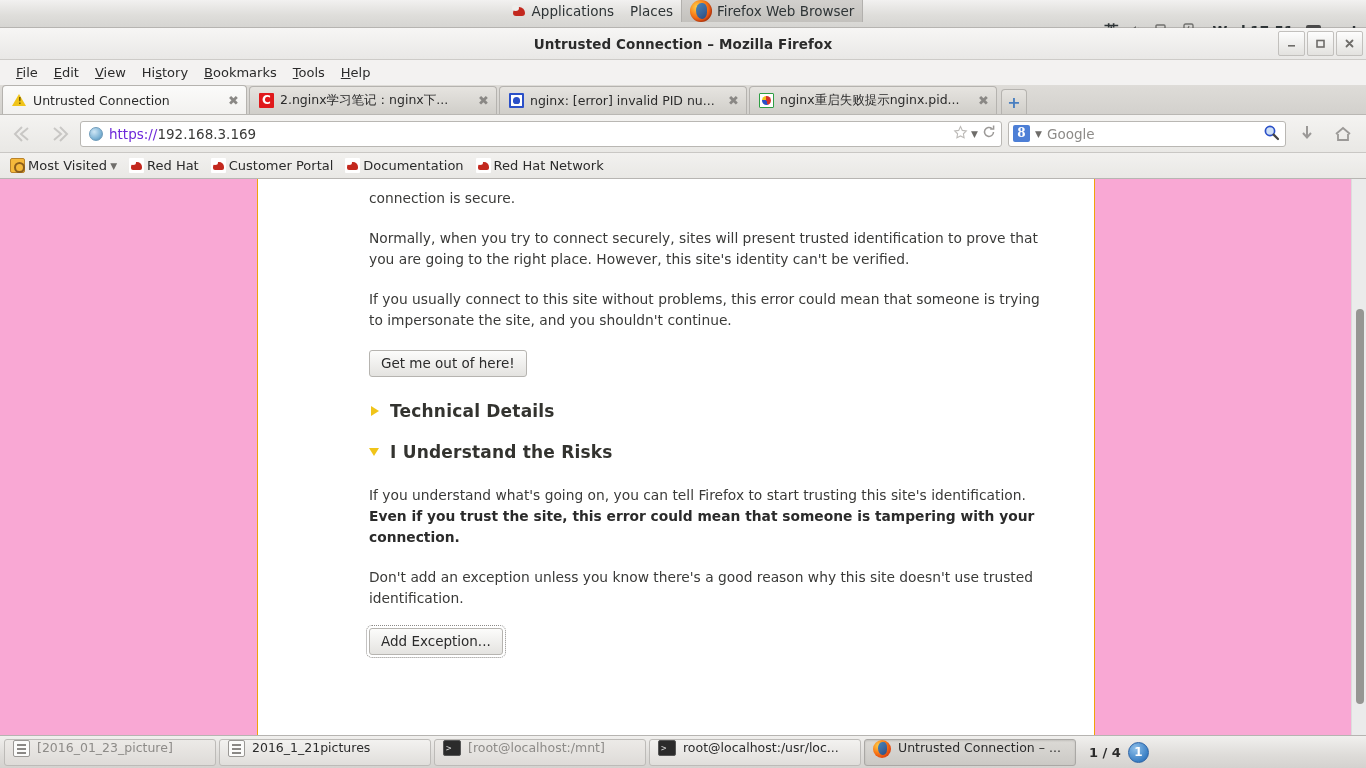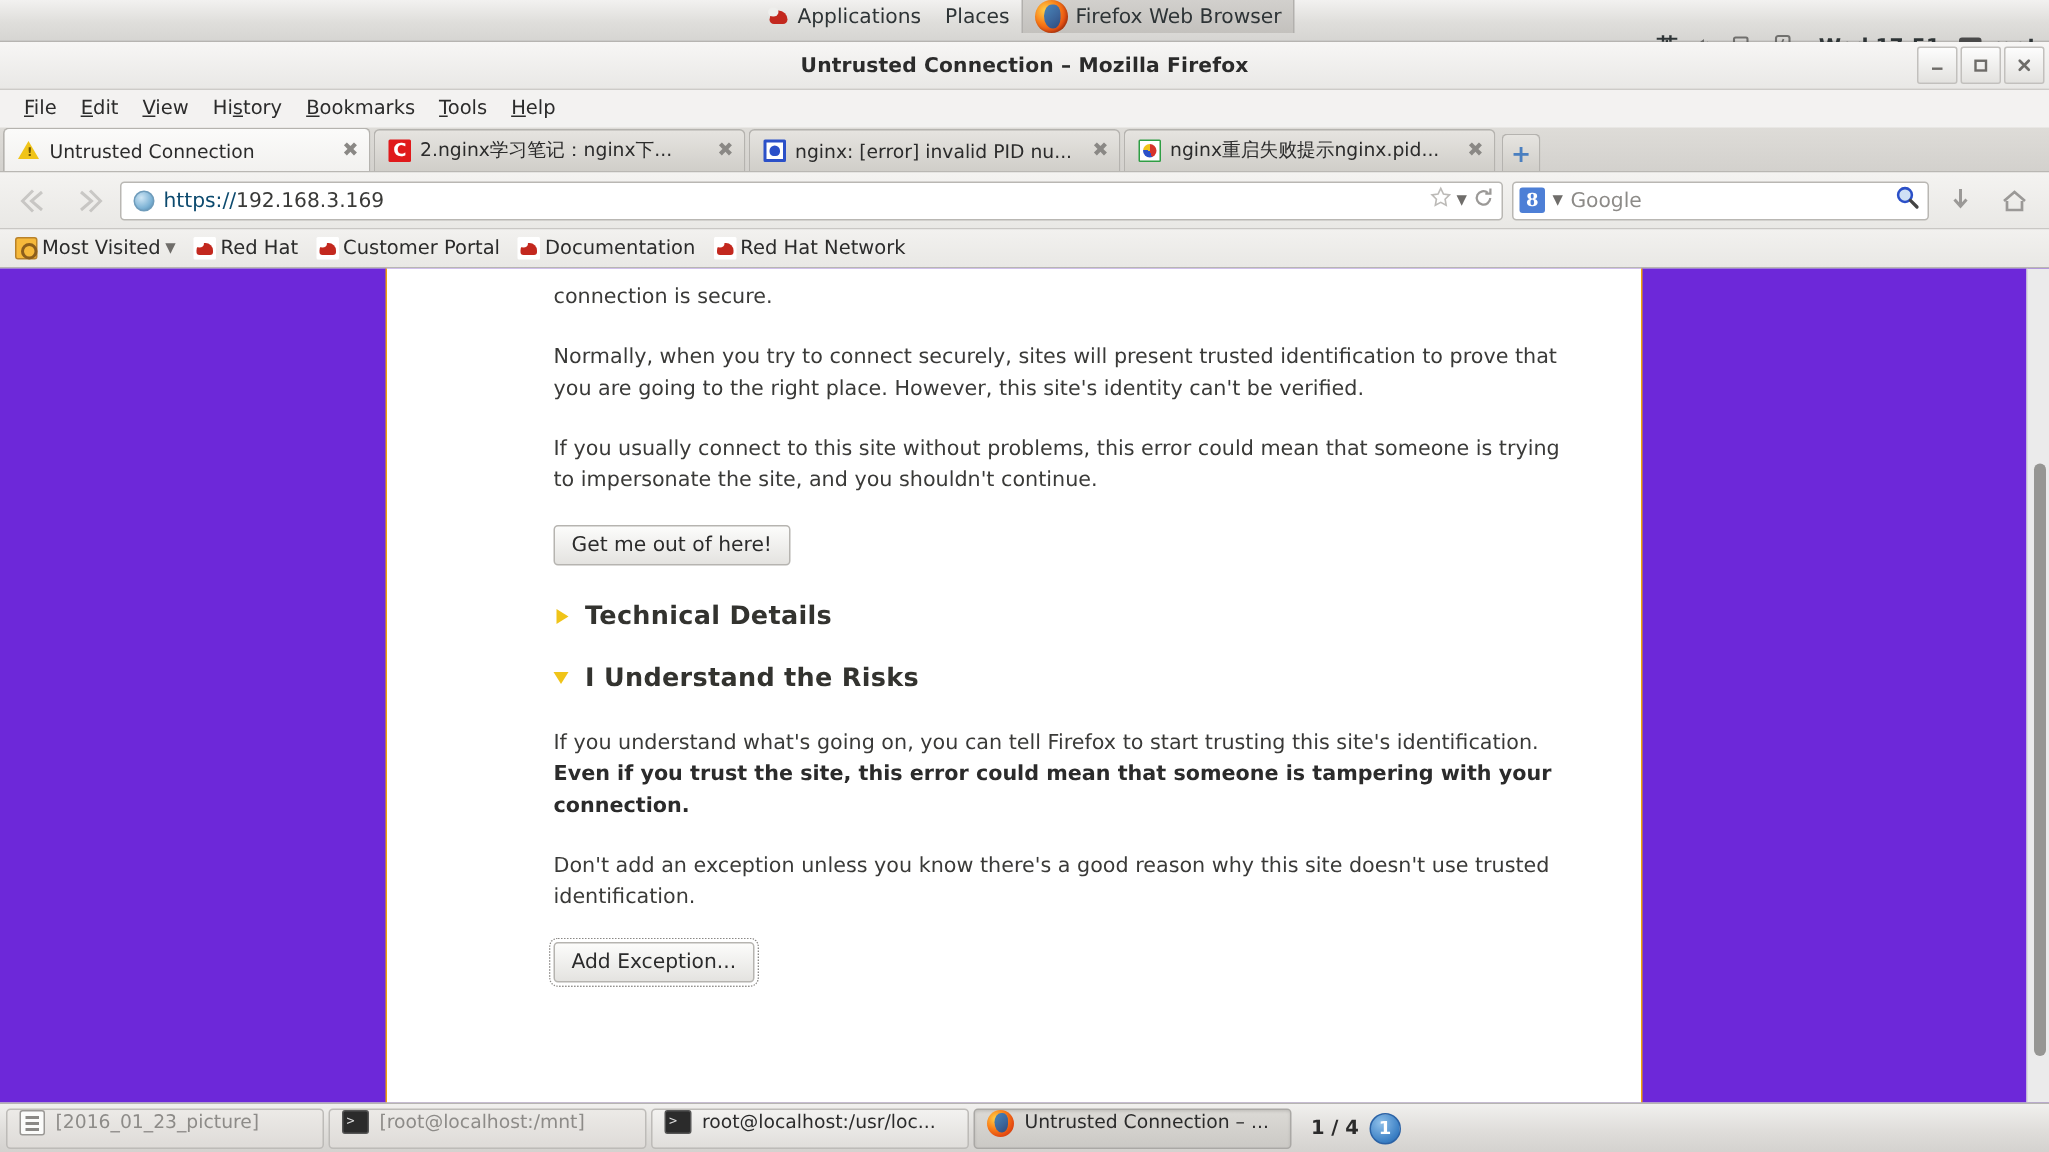--- a/index.html
+++ b/index.html
@@ -147,21 +147,21 @@
   }
   .navbtn { width: 30px; height: 26px; display:flex; align-items:center; justify-content:center;
             color:#9b9997; }
   .navbtn.disabled { opacity:.45; }
   #urlbar {
     flex: 1 1 auto; height: 26px; display: flex; align-items: center; gap: 6px;
     background: #fff; border: 1px solid #b9b7b3; border-radius: 3px;
     padding: 0 4px 0 8px; font-size: 13.5px; color: #3a3a38;
   }
   #url-text { flex:1 1 auto; white-space:nowrap; overflow:hidden; }
-  #url-text .scheme { color: #0c4a6e; }
+  #url-text .scheme { color: #6d28d9; }
   .globe-ic { width:14px; height:14px; border-radius:50%;
      background: radial-gradient(circle at 35% 32%, #cfe6f5, #7fb4d6 60%, #4e86ad);
      border:1px solid #6f9cbb; flex:0 0 auto;}
   .url-right { display:flex; align-items:center; gap:3px; color:#aaa8a5; }
   #searchbar {
     width: 278px; height: 26px; display:flex; align-items:center; gap:5px;
     background:#fff; border:1px solid #b9b7b3; border-radius:3px;
     padding: 0 5px 0 4px; font-size: 13.5px; color:#8d8b88;
   }
   .g-badge { width:17px; height:17px; background:#4d7fd6; color:#fff;
@@ -182,21 +182,21 @@
   .bm-mv-ic::after{content:""; position:absolute; left:3px; top:3px; width:7px;height:7px;
       border:2px solid #8c5e1c; border-radius:50%;}
   .bm-rh { width:15px; height:15px; background:#fff; position:relative; border-radius:1px;}
   .bm-rh::before{content:""; position:absolute; left:2px; top:4px; width:11px;height:8px;
       background:#c3281e; border-radius:5px 5px 2px 2px;}
   .bm-rh::after{content:""; position:absolute; left:1px; top:2px; width:6px;height:5px;
       background:#fff; border-radius:50%;}
 
   
   #page-area {
-    flex: 1 1 auto; position: relative; background: #6d28d9; overflow: hidden;
+    flex: 1 1 auto; position: relative; background: #f9a8d4; overflow: hidden;
   }
   #cert-box {
     position: absolute; left: 257px; top: -10px; width: 838px; height: 712px;
     background: #fff; border: 1px solid #f0a30a; border-radius: 8px;
   }
   #cert-inner { padding: 18px 40px 0 111px; }
   #cert-inner p { font-size: 13.8px; color: #3a3a38; line-height: 21px;
                   margin-bottom: 19px; max-width: 676px; }
   #cert-inner h2 { font-size: 19px; color: #33332f; font-weight: bold;
                    margin: 0 0 17px 0; letter-spacing:.1px;}
@@ -485,20 +485,24 @@
       <div id="vthumb"></div>
     </div>
   </div>
 </div>
 
 <div id="taskbar">
   <div class="task minimized">
     <span class="ic-file"></span>
     <span class="task-label">[2016_01_23_picture]</span>
   </div>
+  <div class="task">
+    <span class="ic-file"></span>
+    <span class="task-label">2016_1_21pictures</span>
+  </div>
   <div class="task minimized">
     <span class="ic-term"></span>
     <span class="task-label">[root@localhost:/mnt]</span>
   </div>
   <div class="task">
     <span class="ic-term"></span>
     <span class="task-label">root@localhost:/usr/loc...</span>
   </div>
   <div class="task active">
     <span class="ic-ff"></span>

